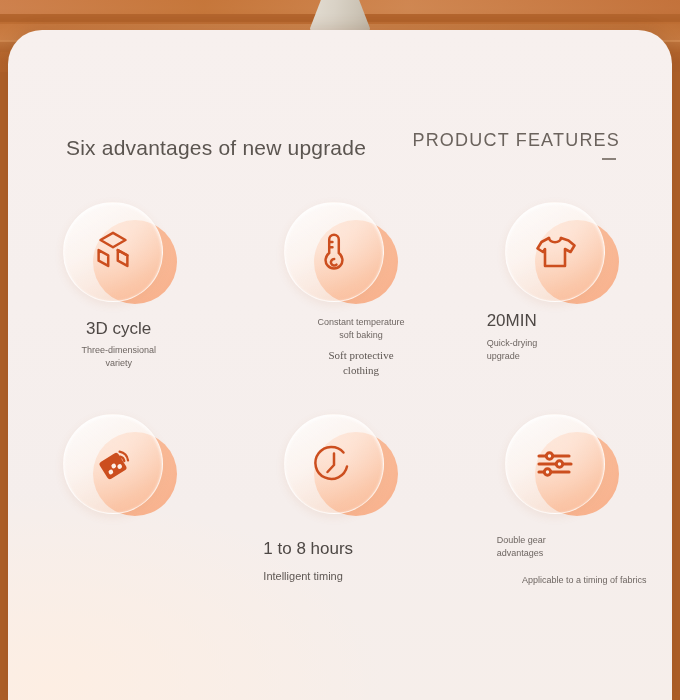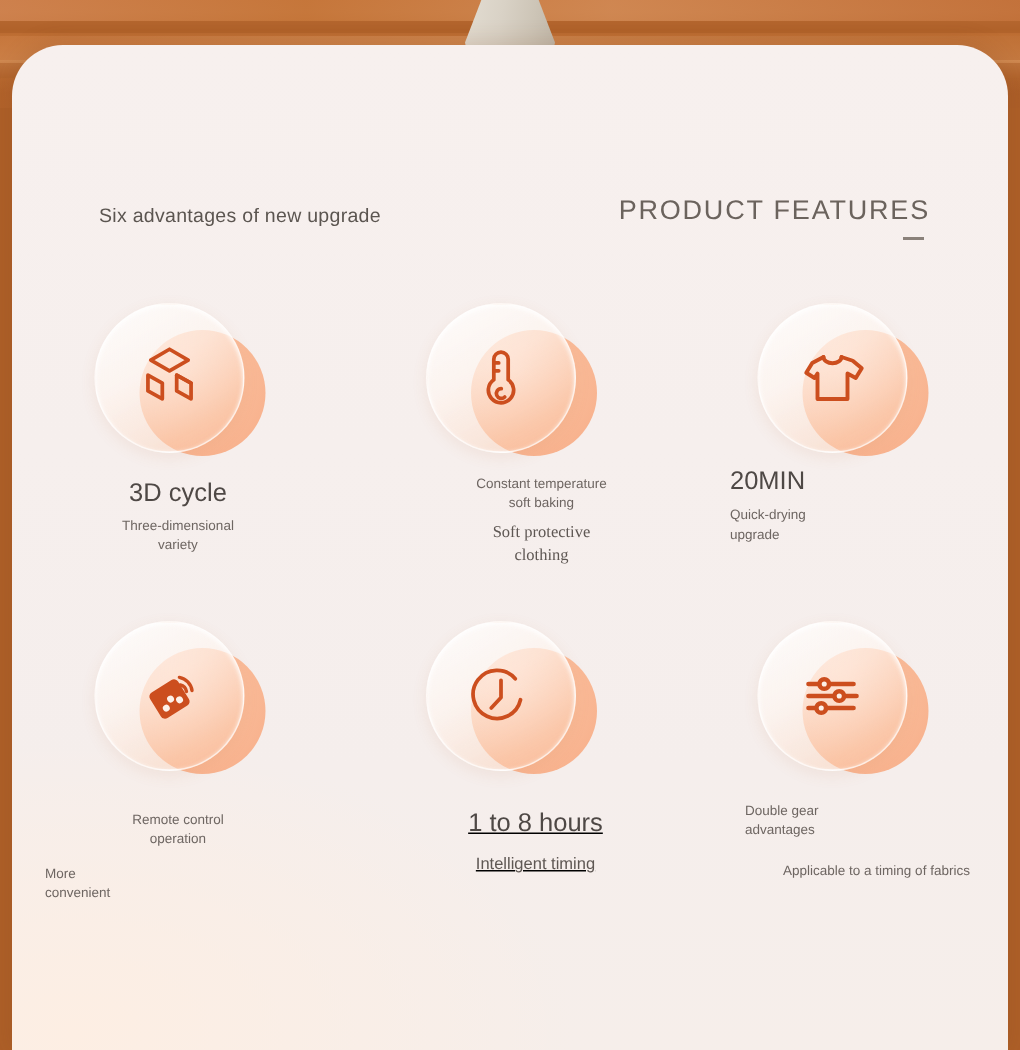--- a/index.html
+++ b/index.html
@@ -69,21 +69,21 @@
 
   
   #heading-row {
     position:absolute;
     left:0; right:0; top:100px;
     height:56px;
   }
   #section-title {
     position:absolute;
     left:58px; top:6px;
-    font-size:13px;
+    font-size:21px;
     font-weight:400;
     color:#5b5550;
     letter-spacing:.2px;
     white-space:nowrap;
   }
   #eyebrow {
     position:absolute;
     right:52px; top:0;
     font-size:18px;
     font-weight:400;
@@ -175,21 +175,21 @@
 
   .f2 .ftext { top:118px; padding-left:42px; text-align:center; }
   .f2 .fsub-md { margin-top:6px;font-family:Liberation Serif, serif; }
 
   .f3 .ftext { top:112px; padding-left:36px; text-align:left; }
   .f3 .fsub-sm { margin-top:6px; }
 
   .f4 .ftext { top:130px; text-align:center; }
   .f4 .fsub-sm { margin-top:10px; padding-left:22px; text-align:left; }
 
-  .f5 .ftext { top:128px; padding-left:34px; text-align:center;text-decoration:underline; }
+  .f5 .ftext { top:128px; padding-left:34px; text-align:left; }
   .f5 .fsub-md { margin-top:10px; }
 
   .f6 .ftext { top:124px; padding-left:46px; text-align:left; }
   .f6 .fsub-sm { margin-top:14px; padding-left:0; text-align:center; }
 </style>
 </head>
 <body>
 
 <div id="scene">
 
@@ -286,26 +286,20 @@
                   <circle cx="29.4" cy="30" r="2.3" fill="#fdf0e8"></circle>
                 </g>
                 <g stroke="#cc4e1e" stroke-width="2.3" fill="none" stroke-linecap="round">
                   <path d="M31.2 16.6 a5.4 5.4 0 0 1 4.1 4.4"></path>
                   <path d="M30.6 11.6 a10.4 10.4 0 0 1 8.4 8.7"></path>
                 </g>
               </svg>
             </span>
           </div>
         </div>
-        <div class="ftext">
-          <div class="ftitle-sm" style="white-space:pre-line;">Remote control
-operation</div>
-          <div class="fsub-sm" style="white-space:pre-line;">More
-convenient</div>
-        </div>
       </div>
 
       <div class="feature f5">
         <div class="icon-stack">
           <div class="disc-back"></div>
           <div class="disc-glass">
             <span>
               <svg width="48" height="48" viewBox="0 0 48 48" fill="none" stroke="#cc4e1e" stroke-width="2.5" stroke-linecap="round" stroke-linejoin="round">
                 <path d="M33.5 12.5 a16 16 0 1 0 3.5 14"></path>
                 <path d="M24 13.5 V25 L17.5 32"></path>

